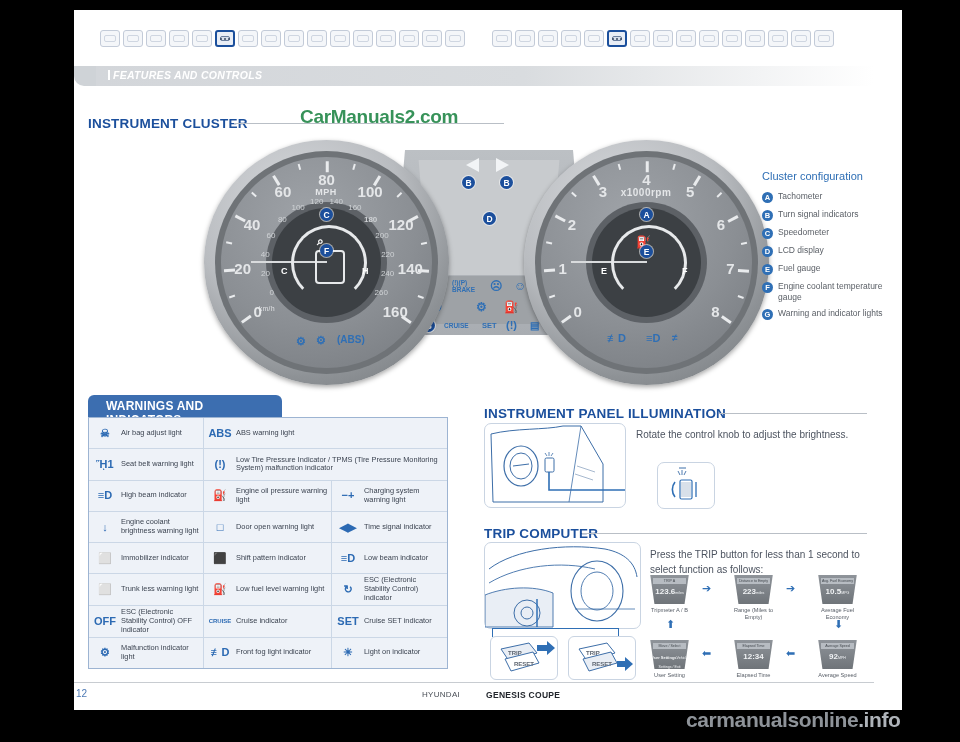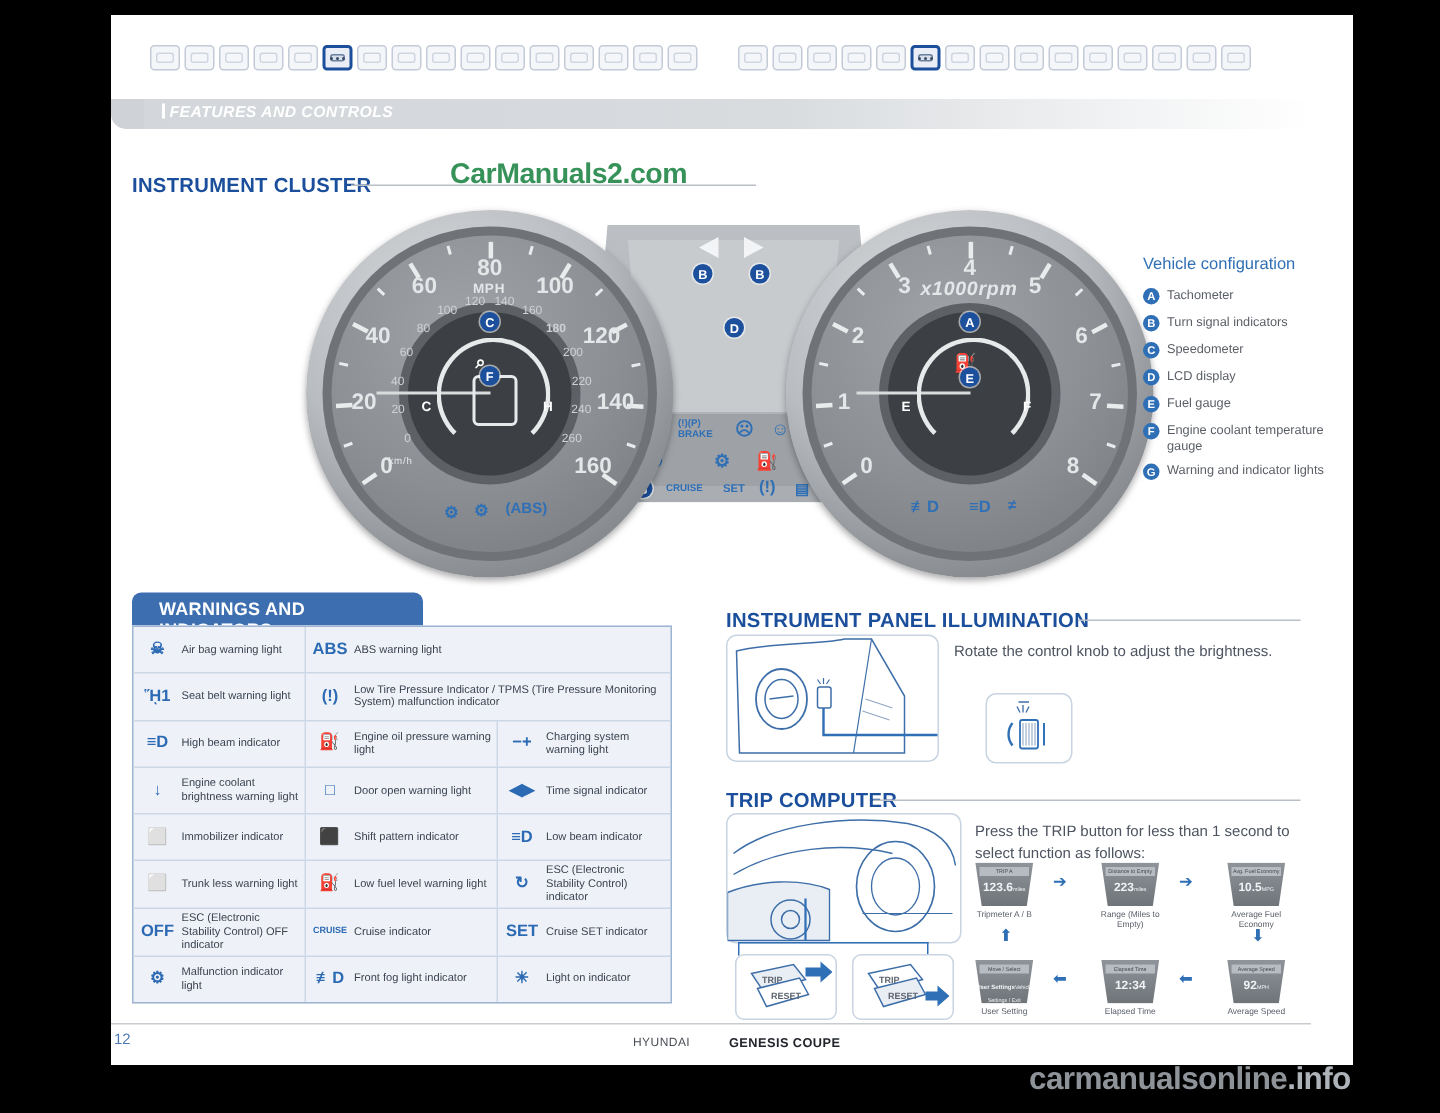--- a/index.html
+++ b/index.html
@@ -378,37 +378,37 @@
           <div class="numlab" style="left: 373.691px; top: 170.68px;">0</div>
           <div class="numlab" style="left: 358.68px; top: 127.994px;">1</div>
           <div class="numlab" style="left: 367.991px; top: 83.7131px;">2</div>
           <div class="numlab" style="left: 398.923px; top: 50.6874px;">3</div>
           <div class="numlab" style="left: 442.5px; top: 38.5px;">4</div>
           <div class="numlab" style="left: 486.077px; top: 50.6874px;">5</div>
           <div class="numlab" style="left: 517.009px; top: 83.7131px;">6</div>
           <div class="numlab" style="left: 526.32px; top: 127.994px;">7</div>
           <div class="numlab" style="left: 511.309px; top: 170.68px;">8</div>
         </div>
-    <div class="unitlab" style="left:442px;top:52px;font-size:13px;font-style:italic;">x1000rpm</div>
+    <div class="unitlab" style="left:442px;top:52px;font-size:10px;">x1000rpm</div>
     <div class="needle" style="left:367px;top:121px;width:76px;"></div>
     <div class="gaugeArc" style="left:407px;top:85px;width:70px;height:70px;border-color:transparent;border-top-color:#e7e9eb;border-left-color:#e7e9eb;border-right-color:#e7e9eb;"></div>
     <div class="gCH" style="left:397px;top:126px;">E</div>
     <div class="gCH" style="left:478px;top:126px;">F</div>
     <div class="telltale" style="left:432px;top:95px;color:#fff;font-size:12px;">⛽</div>
     <div class="callout" style="left:436px;top:68px;">A</div>
     <div class="callout" style="left:436px;top:105px;">E</div>
     <div class="telltale" style="left:403px;top:192px;font-size:11px;">≢D</div>
     <div class="telltale" style="left:442px;top:192px;font-size:11px;">≡D</div>
     <div class="telltale" style="left:468px;top:192px;font-size:10px;">≠</div>
     <div class="callout" style="left:296px;top:36px;">B</div>
     <div class="arrowR" style="left:292px;top:18px;border-top:7px solid transparent;border-bottom:7px solid transparent;border-left:13px solid #f2f4f6;"></div>
   </div>
 
   <div class="legend">
-    <h4>Vehicle configuration</h4>
+    <h4>Cluster configuration</h4>
     <div id="legendRows">
           <div class="legrow">
             <div class="legbadge">A</div>
             <div class="legtxt">Tachometer</div>
           </div>
           <div class="legrow">
             <div class="legbadge">B</div>
             <div class="legtxt">Turn signal indicators</div>
           </div>
           <div class="legrow">
@@ -435,21 +435,21 @@
   </div>
 
   <div class="warnbox">
     <div class="warnhdr">
       <span>WARNINGS AND INDICATORS</span>
     </div>
     <div class="warntbl" id="warnTable">
           <div class="wrow">
             <div class="wcell c1">
               <div class="wico">☠</div>
-              <div class="wtxt">Air bag warning light</div>
+              <div class="wtxt">Air bag adjust light</div>
             </div>
             <div class="wcell c3">
               <div class="wico">ABS</div>
               <div class="wtxt">ABS warning light</div>
             </div>
           </div>
           <div class="wrow">
             <div class="wcell c1">
               <div class="wico">ᾝ1</div>
               <div class="wtxt">Seat belt warning light</div>

